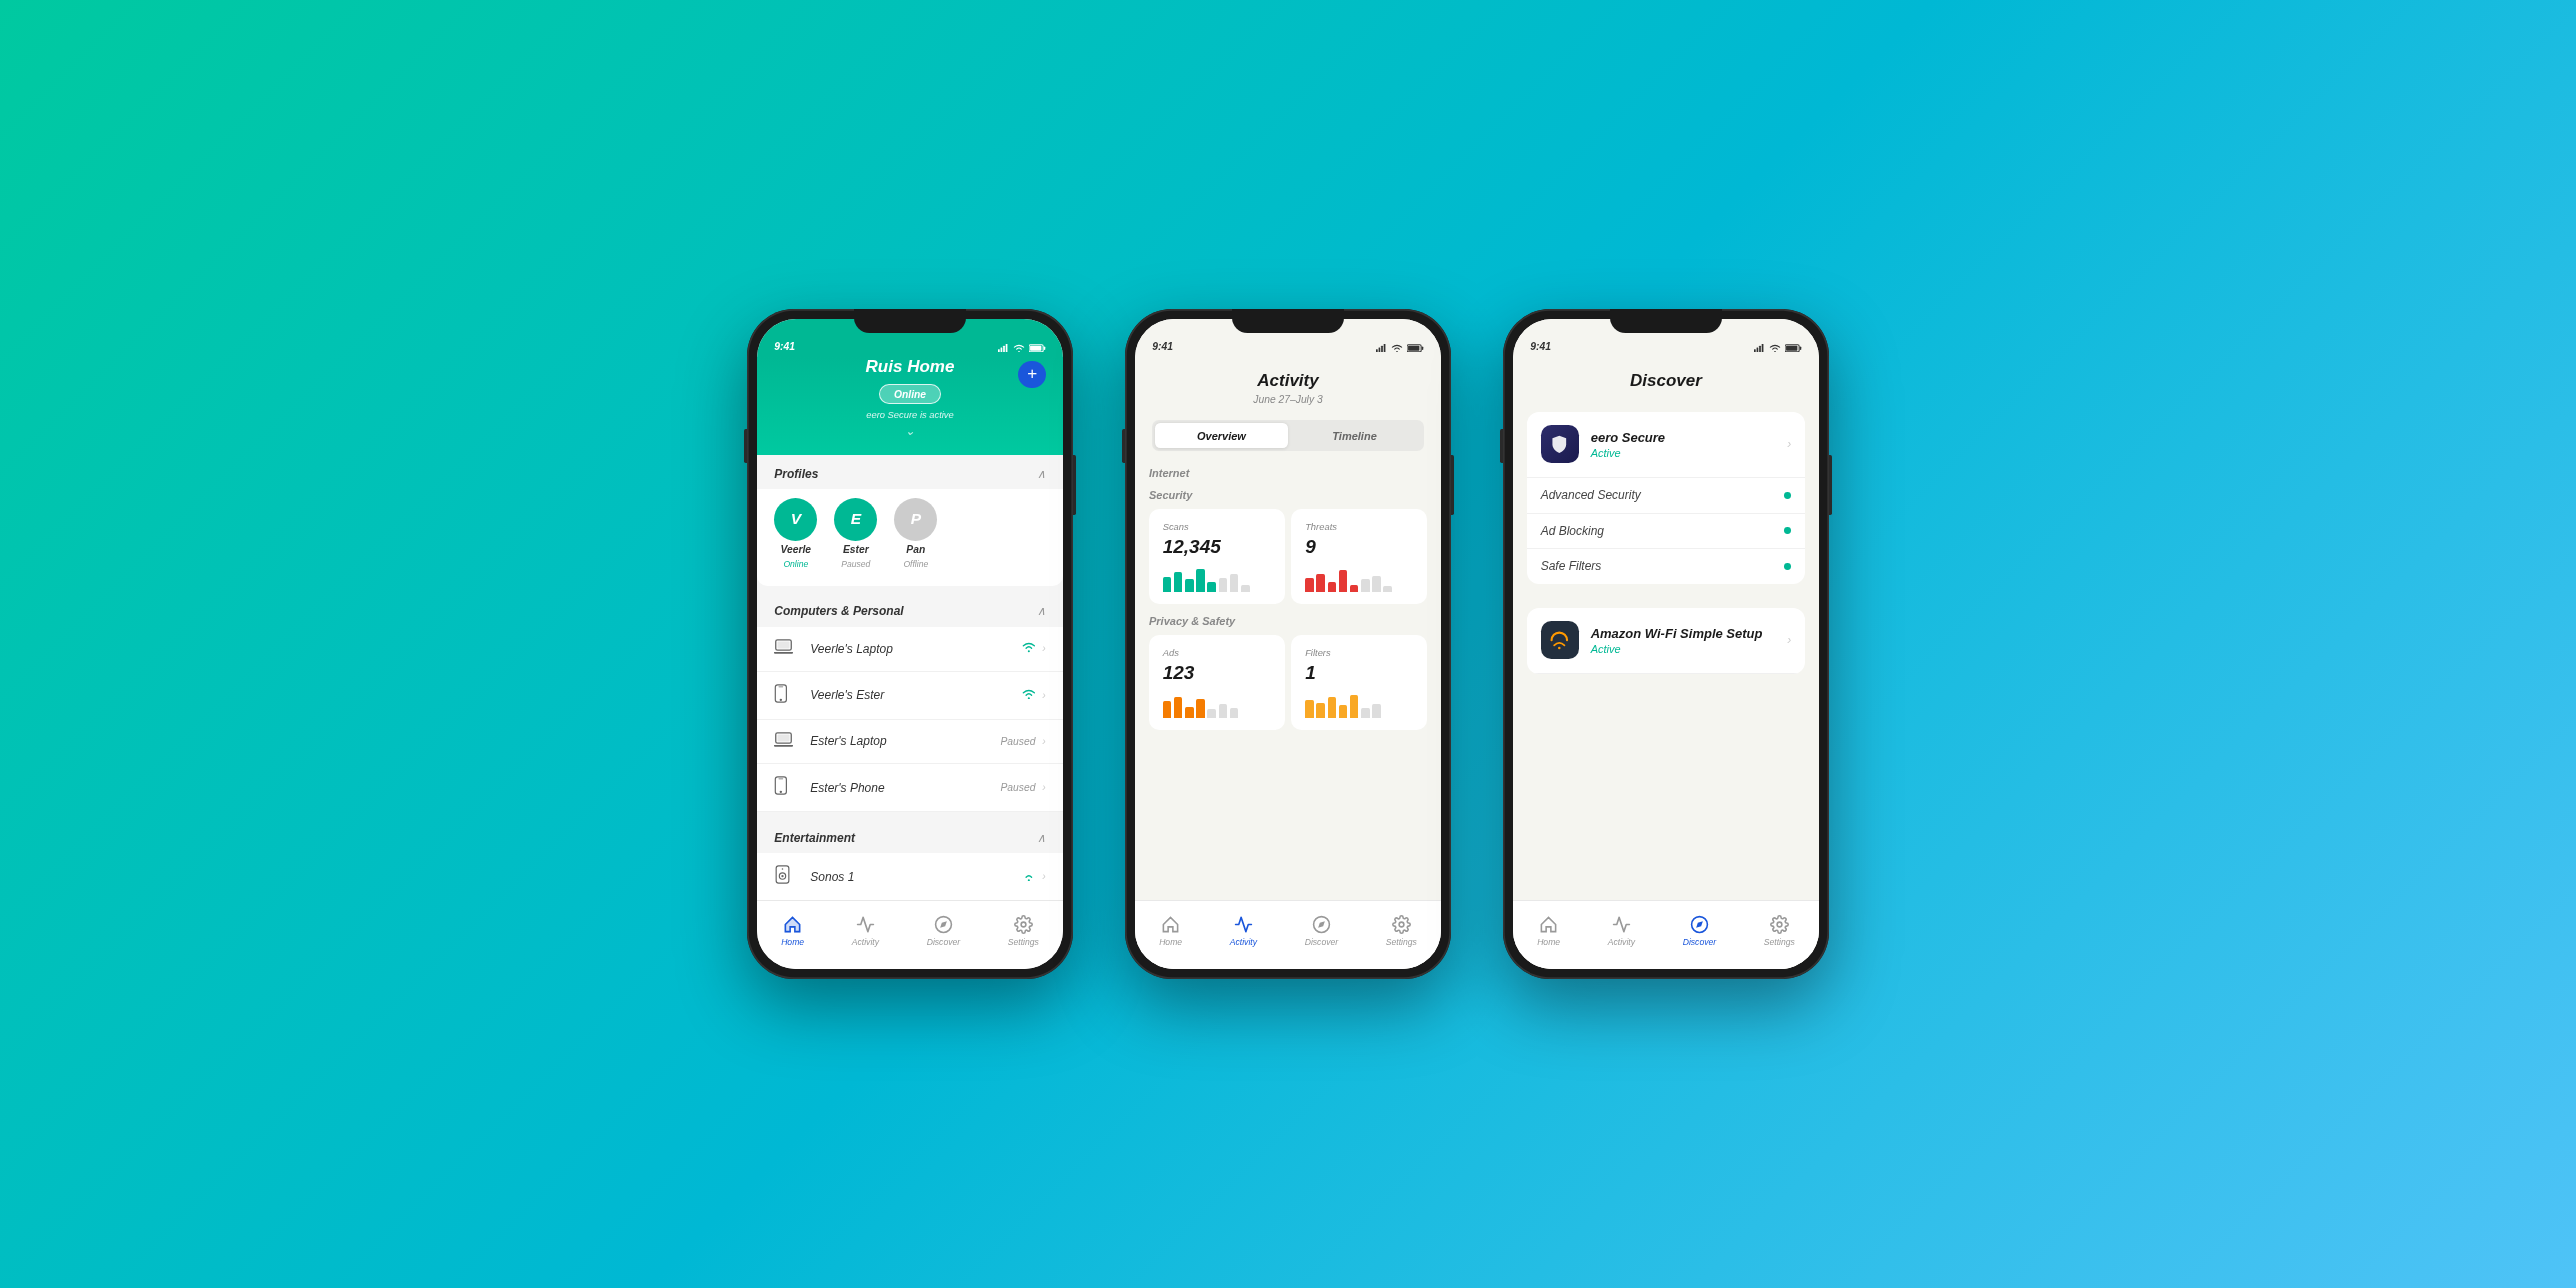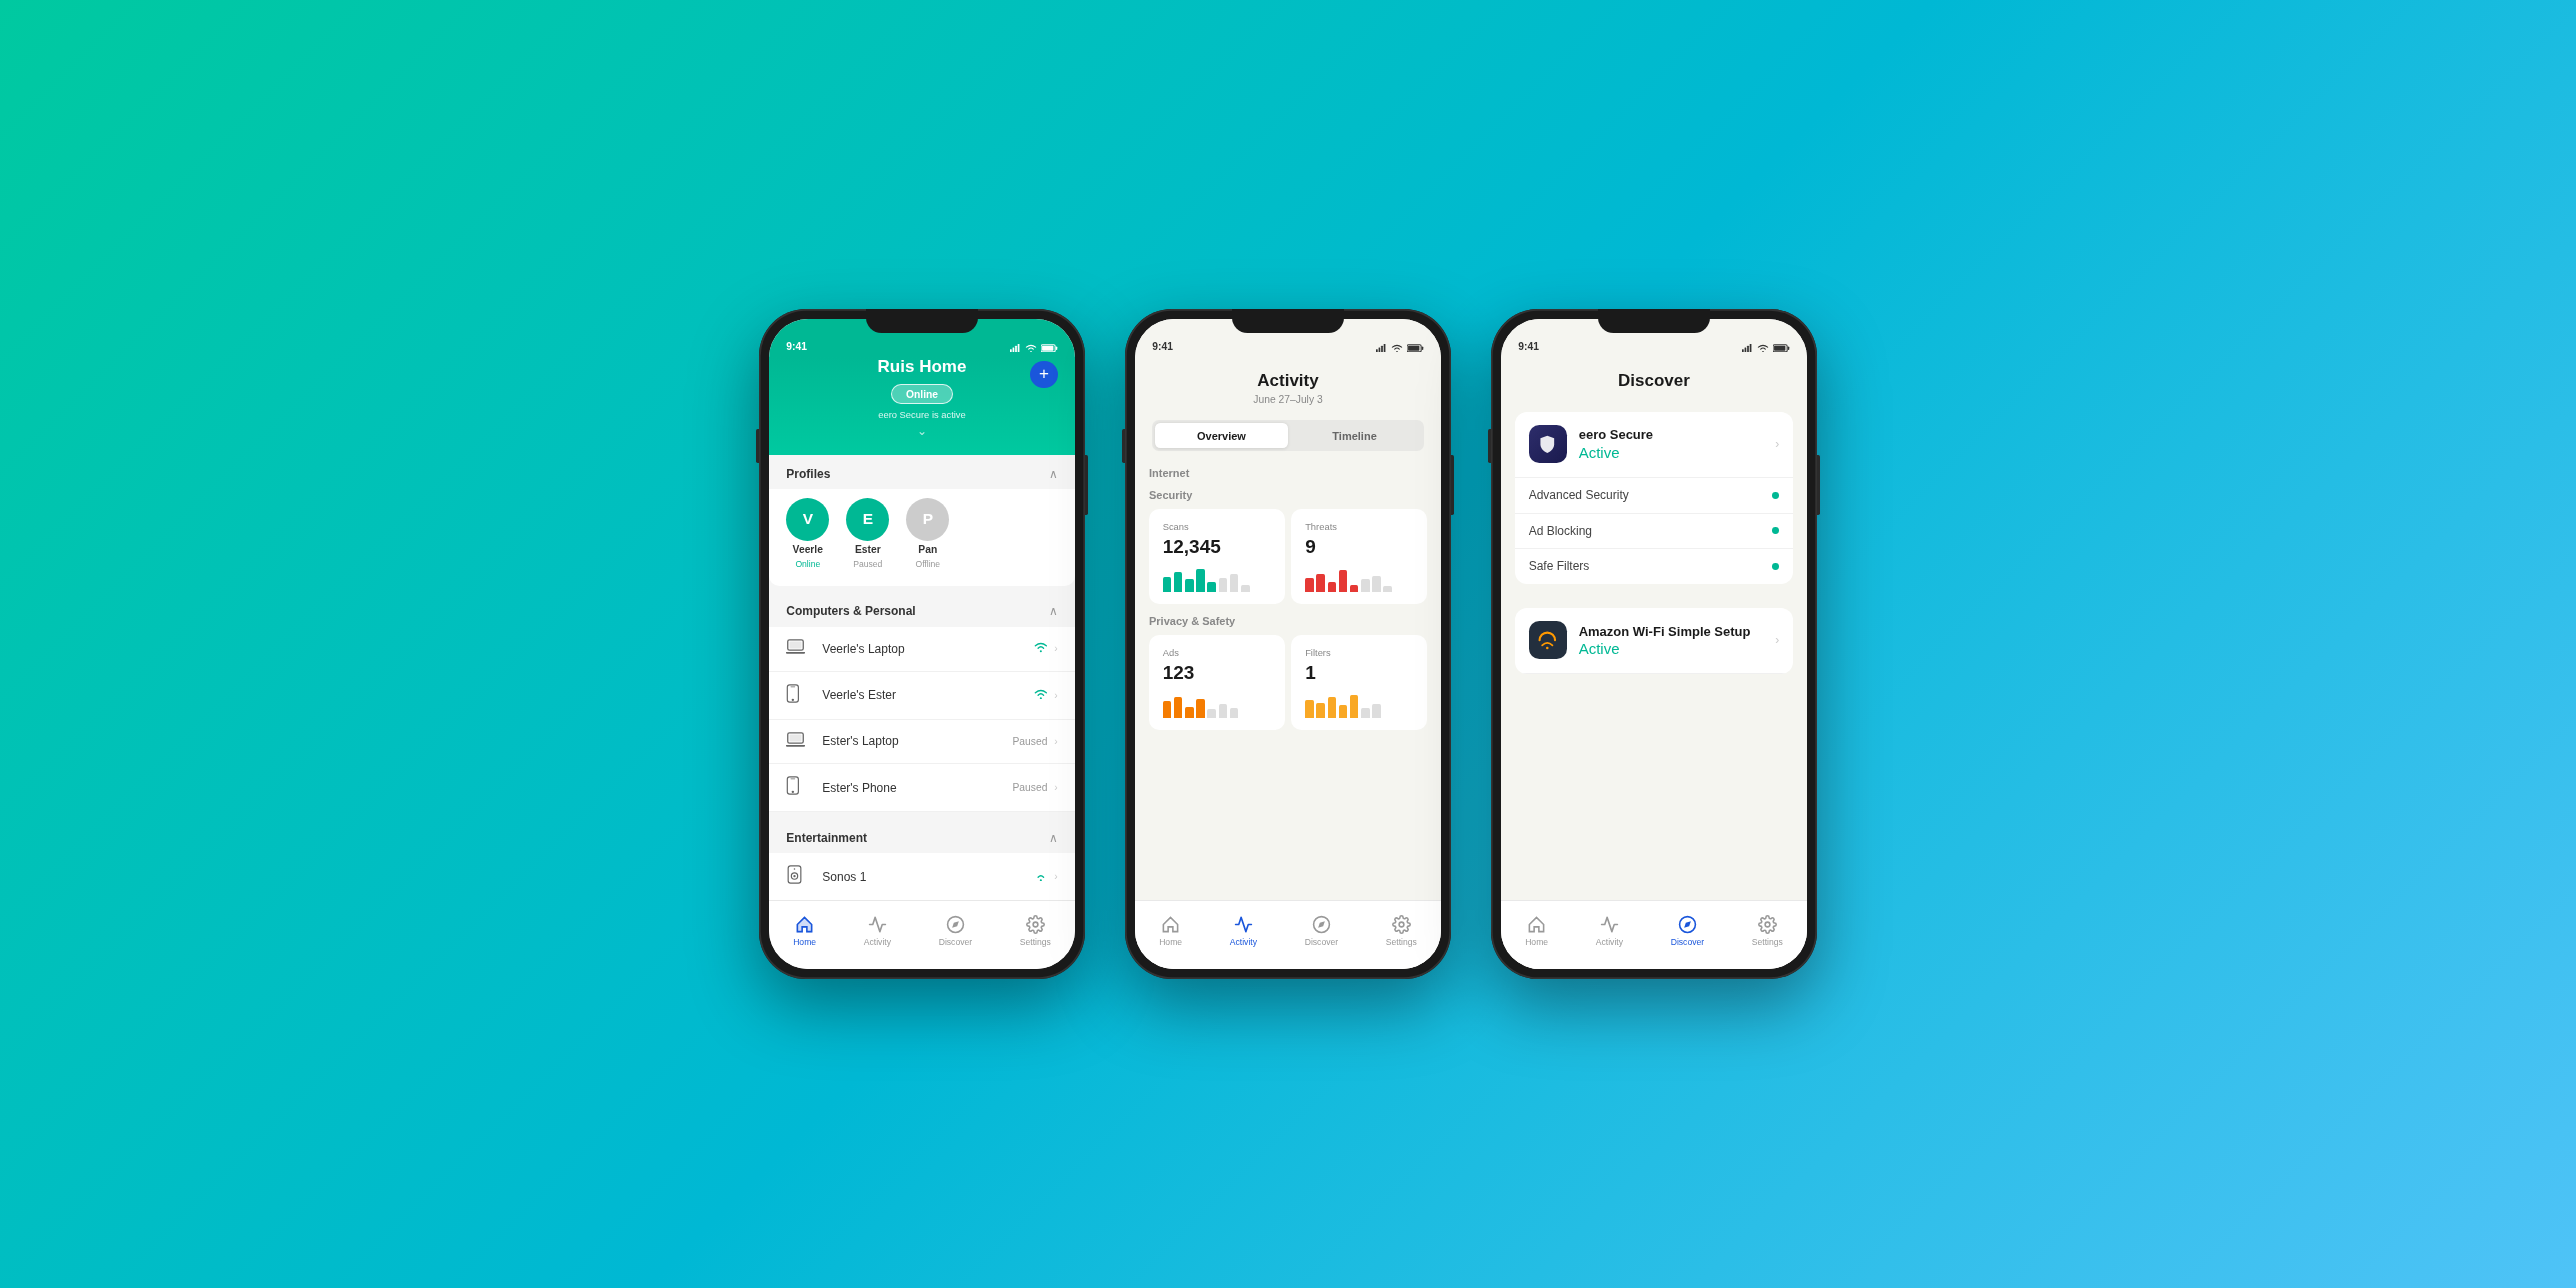--- a/index.html
+++ b/index.html
@@ -12,21 +12,22 @@
       align-items: center;
       justify-content: center;
       font-family: -apple-system, BlinkMacSystemFont, 'Segoe UI', sans-serif;
       overflow: hidden;
     }
 
     .phones-container {
       display: flex;
       align-items: center;
       justify-content: center;
-      gap: 40px;
+      gap: 52px;
+      font-style: italic;
     }
 
     
     .phone {
       width: 326px;
       height: 670px;
       background: #1a1a1a;
       border-radius: 47px;
       padding: 10.3px;
       position: relative;
@@ -493,21 +494,21 @@
       flex: 1;
     }
 
     .discover-app-name {
       font-size: 13px;
       font-weight: 600;
       color: #1a1a1a;
     }
 
     .discover-app-status {
-      font-size: 15px;
+      font-size: 11px;
       color: #00b894;
       font-weight: 500;
       margin-top: 1.7px;
     }
 
     .discover-item-chevron {
       color: #ccc;
       font-size: 12px;
     }
 

